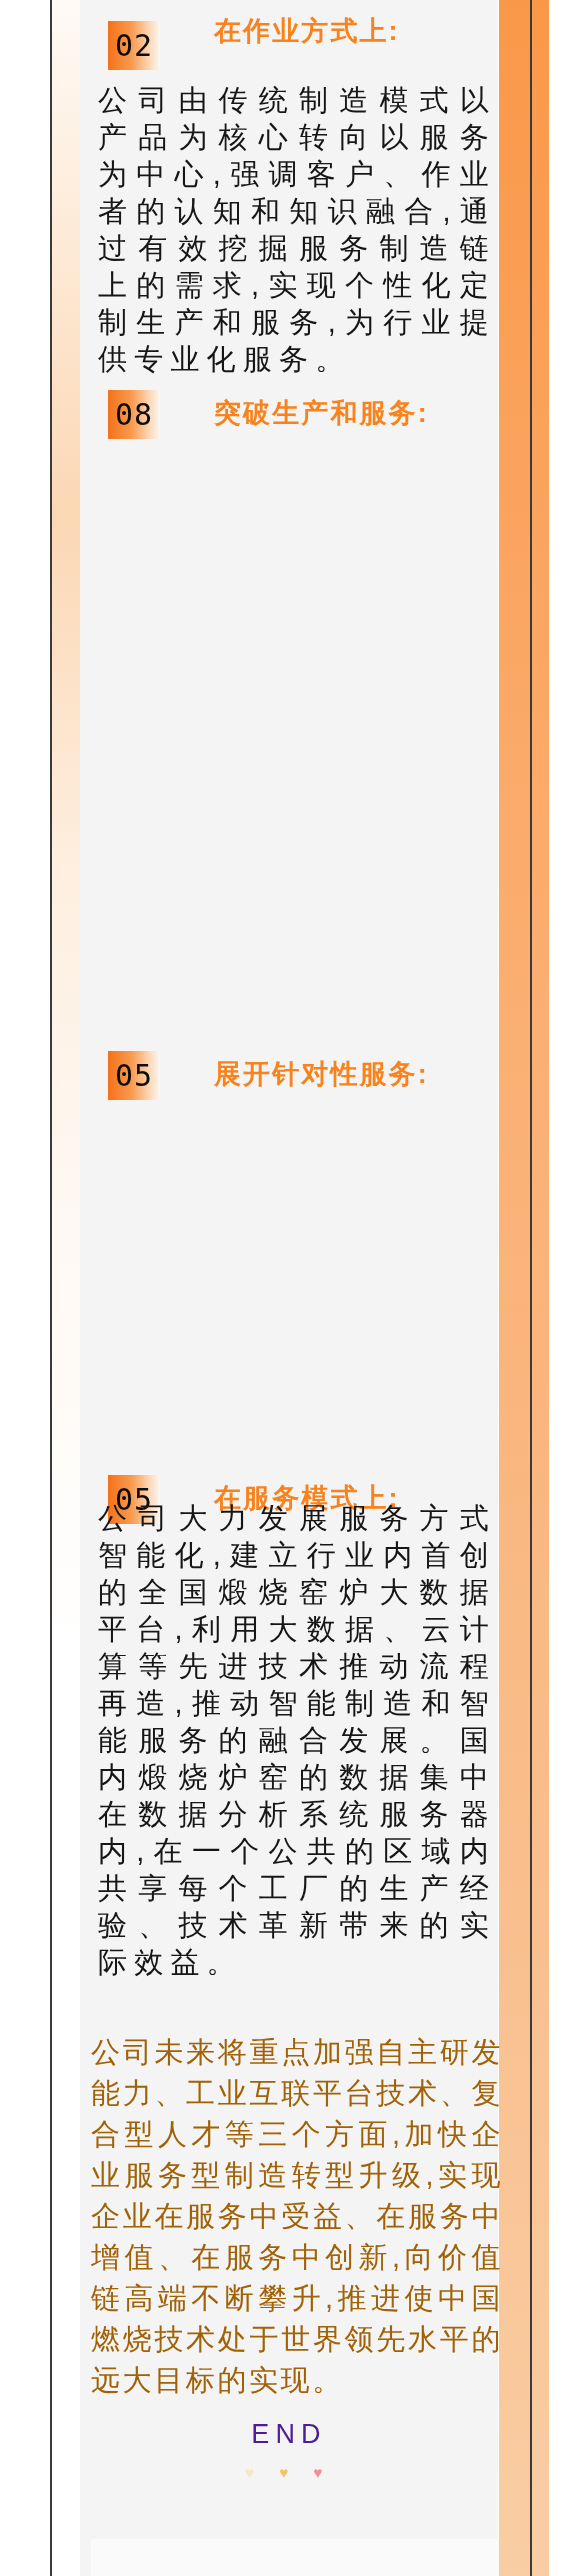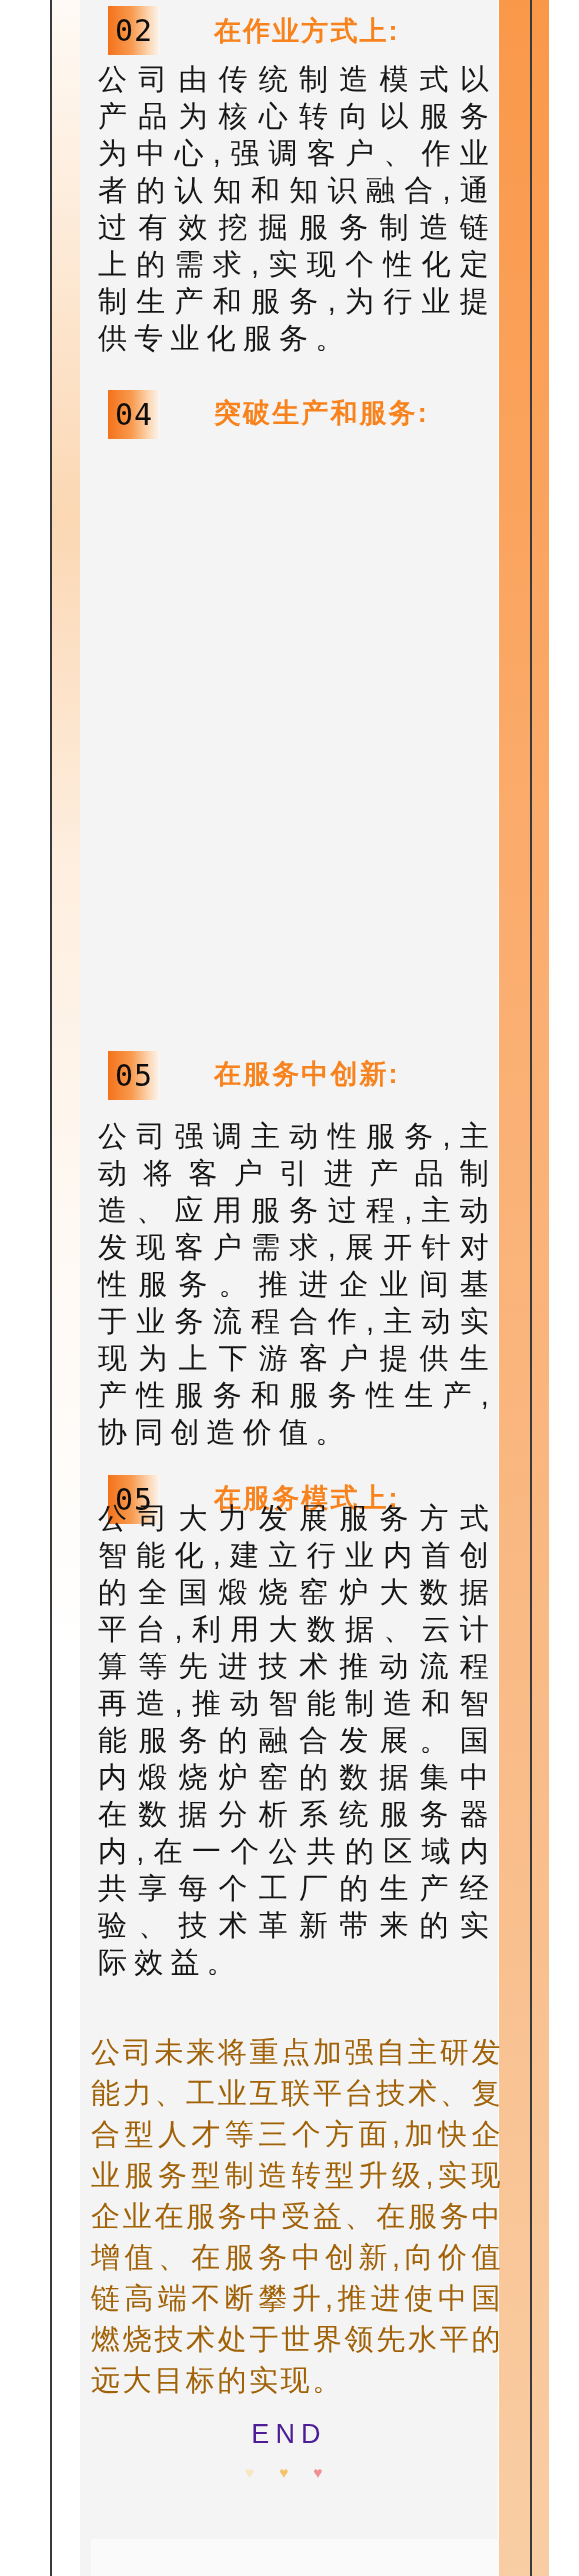--- a/index.html
+++ b/index.html
@@ -20,29 +20,29 @@
     background:linear-gradient(180deg,#fa9849 0%,#fbac6d 30%,#f9bd8a 62%,#f9cda3 88%,#fad4b0 100%);}
   .frame-line{position:absolute;background:#3a3a3c;z-index:6;}
   .frame-left{left:50px;top:0;width:2.1px;height:2903px;}
   .frame-right{left:530px;top:0;width:2.1px;height:2903px;}
 
   
   .sec-badge{position:absolute;left:108px;width:52px;height:49px;z-index:4;
     background:linear-gradient(90deg,#f4721b 0%,#f89a4e 45%,#fdd9b8 80%,rgba(255,250,244,0.55) 100%);
     display:flex;align-items:center;justify-content:center;}
   .sec-badge span{font-family:"DejaVu Sans Mono",monospace;font-size:30px;color:#0d0d0d;letter-spacing:1px;}
-  .badge-02{top:6px}.badge-03{top:390px}.badge-04{top:1051px}.badge-05{top:1475px}
+  .badge-02{top:21px}.badge-03{top:390px}.badge-04{top:1051px}.badge-05{top:1475px}
   .sec-title{position:absolute;left:178px;z-index:4;font-size:27px;line-height:31px;font-weight:bold;
     color:#f8821c;letter-spacing:2.1px;white-space:nowrap;margin-left:36px;}
   .title-02{top:15.5px}.title-03{top:398px}.title-04{top:1059px}.title-05{top:1483px}
 
   
   .sec-body{position:absolute;left:98px;width:398px;z-index:4;font-size:29px;line-height:37px;
     color:#161616;letter-spacing:7.2px;text-align:justify;word-break:break-all;}
-  .body-02{top:61px}.body-03{top:453px}.body-04{top:1118px}.body-05{top:1500px}
+  .body-02{top:82px}.body-03{top:453px}.body-04{top:1118px}.body-05{top:1500px}
   .closing-body{position:absolute;left:91px;top:2032px;width:412px;z-index:4;font-size:29px;
     line-height:41px;color:#a16207;letter-spacing:2.6px;text-align:justify;word-break:break-all;}
 
   
   .end-marker{position:absolute;left:80px;top:2419px;width:418px;z-index:4;text-align:center;
     font-size:27px;color:#4c1d95;letter-spacing:6.2px;}
   .hearts-row{position:absolute;left:80px;top:2464px;width:418px;z-index:4;text-align:center;
     font-size:15.5px;letter-spacing:10.3px;}
 
   
@@ -60,29 +60,28 @@
   <div class="frame-line frame-left"></div>
   <div class="frame-line frame-right"></div>
 
   <div class="sec-badge badge-02">
     <span>02</span>
   </div>
   <div class="sec-title title-02">在作业方式上:</div>
   <div class="sec-body body-02">公司由传统制造模式以产品为核心转向以服务为中心,强调客户、作业者的认知和知识融合,通过有效挖掘服务制造链上的需求,实现个性化定制生产和服务,为行业提供专业化服务。</div>
 
   <div class="sec-badge badge-03">
-    <span>04</span>
+    <span>08</span>
   </div>
   <div class="sec-title title-03">突破生产和服务:</div>
 
   <div class="sec-badge badge-04">
     <span>05</span>
   </div>
-  <div class="sec-title title-04">在服务中创新:</div>
-  <div class="sec-body body-04">公司强调主动性服务,主动将客户引进产品制造、应用服务过程,主动发现客户需求,展开针对性服务。推进企业间基于业务流程合作,主动实现为上下游客户提供生产性服务和服务性生产,协同创造价值。</div>
+  <div class="sec-title title-04">展开针对性服务:</div>
 
   <div class="sec-badge badge-05">
     <span>05</span>
   </div>
   <div class="sec-title title-05">在服务模式上:</div>
   <div class="sec-body body-05">公司大力发展服务方式智能化,建立行业内首创的全国煅烧窑炉大数据平台,利用大数据、云计算等先进技术推动流程再造,推动智能制造和智能服务的融合发展。国内煅烧炉窑的数据集中在数据分析系统服务器内,在一个公共的区域内共享每个工厂的生产经验、技术革新带来的实际效益。</div>
 
   <div class="closing-body">公司未来将重点加强自主研发能力、工业互联平台技术、复合型人才等三个方面,加快企业服务型制造转型升级,实现企业在服务中受益、在服务中增值、在服务中创新,向价值链高端不断攀升,推进使中国燃烧技术处于世界领先水平的远大目标的实现。</div>
 
   <div class="end-marker">END</div>

